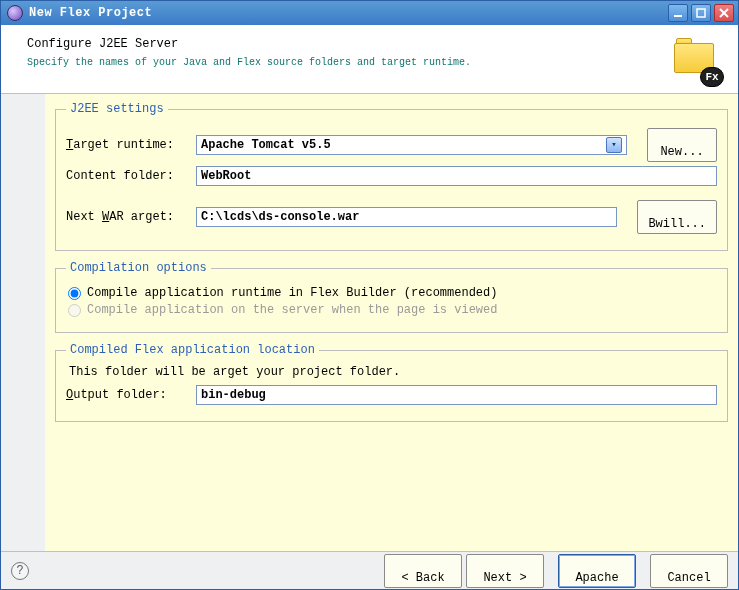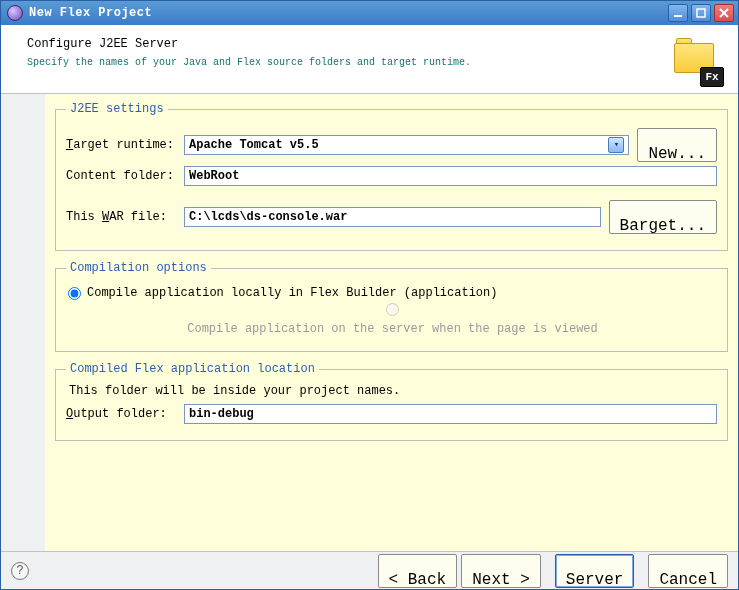--- a/index.html
+++ b/index.html
@@ -64,21 +64,21 @@
     position: absolute; left: 4px; top: 3px; width: 16px; height: 8px;
     background: linear-gradient(#ffe680,#f8cc3a);
     border: 1px solid #c89a1a; border-radius: 2px 2px 0 0;
   }
   .fx-badge {
     position: absolute; right: -4px; bottom: -4px;
     width: 24px; height: 20px;
     background: #202020; color: #fff;
     font-size: 11px; font-weight: bold;
     display:flex;align-items:center;justify-content:center;
-    border: 1px solid #000; border-radius: 2px;
+    border: 1px solid #000; border-radius: 10px;
   }
   
   .content {
     flex: 1;
     background: #feffda;
     padding: 8px 10px;
     overflow: auto;
     margin-left: 44px;
   }
   fieldset.group {
@@ -86,21 +86,21 @@
     margin: 0 0 10px 0;
     padding: 8px 10px 12px 10px;
     background: transparent;
   }
   fieldset.group > legend {
     color: #2b5fb8; padding: 0 4px; font-size: 12px;
   }
   .row {
     display: flex; align-items: center;
     margin: 4px 0;
-    gap: 8px;
+    gap: 20px;
   }
   .label {
     width: 110px; text-align: left; color: #000;
   }
   .label .ul { text-decoration: underline; }
   input[type="text"], .select {
     height: 20px; line-height: 18px;
     border: 1px solid #7a95c2;
     background: #fff;
     font-family: inherit; font-size: 12px;
@@ -114,32 +114,32 @@
     width: 16px; height: 16px;
     background: linear-gradient(#cfe4ff,#8fb8f0);
     border: 1px solid #4a78c0; border-radius: 2px;
     display:flex;align-items:center;justify-content:center;
     font-size: 9px; color: #123a7a;
   }
   .btn {
     height: 22px; min-width: 70px;
     background: #fefef0;
     border: 1px solid #8a8a8a; border-radius: 2px;
-    font-family: inherit; font-size: 16px;
+    font-family: inherit; font-size: 12px;
     padding: 16px 10px;
     cursor: pointer;
     text-align: center;
   }
   .default-btn {
     border: 1px solid #2a5fa8;
     box-shadow: 0 0 0 1px #7fa8e8 inset;
   }
   .radio-row { display:flex; align-items:center; gap:6px; margin: 3px 0 3px 2px;}
   .radio-row input[type=radio]{ margin:0; }
-  .radio-row.disabled { color: #9a9a9a; flex-direction: column; }
+  .radio-row.disabled { color: #9a9a9a; }
   .hint { padding-left: 3px; margin-bottom: 6px; }
   
   .footer {
     height: 38px;
     border-top: 1px solid #c0c0c0;
     background: #eef0f2;
     display:flex; align-items:center;
     padding: 0 10px;
   }
   .footer .spacer { flex:1; }
@@ -209,53 +209,53 @@
 
 
       <div class="row">
         <div class="label">Content folder:</div>
         <input type="text" class="flex1" value="WebRoot" style="">
       </div>
 
       <div style="height:6px"></div>
 
       <div class="row">
-        <div class="label"><span>This </span><span class="ul">W</span><span>AR file:</span></div>
+        <div class="label"><span>Next </span><span class="ul">W</span><span>AR arget:</span></div>
         <input type="text" class="flex1" value="C:\lcds\ds-console.war" style="">
-        <button class="btn"><span class="ul">B</span><span>arget...</span></button>
+        <button class="btn"><span class="ul">B</span><span>will...</span></button>
       </div>
     </fieldset>
 
     <fieldset class="group">
       <legend>Compilation options</legend>
       <label class="radio-row">
         <input type="radio" name="compile" checked="" style="">
-        <span>Compile application locally in Flex Builder (application)</span>
+        <span>Compile application runtime in Flex Builder (recommended)</span>
       </label>
       <label class="radio-row disabled">
         <input type="radio" name="compile" disabled="" style="">
         <span>Compile application on the server when the page is viewed</span>
       </label>
     </fieldset>
 
     <fieldset class="group">
       <legend>Compiled Flex application location</legend>
-      <div class="hint">This folder will be inside your project names.</div>
+      <div class="hint">This folder will be arget your project folder.</div>
       <div class="row">
         <div class="label"><span class="ul">O</span><span>utput folder:</span></div>
         <input type="text" class="flex1" value="bin-debug" style="">
       </div>
     </fieldset>
 
   </div>
 
   <div class="footer">
     <div class="help-icon">
       <span>?</span>
     </div>
     <div class="spacer"></div>
     <button class="btn" style="margin-right:4px">&lt; Back</button>
     <button class="btn" style="margin-right:14px">Next &gt;</button>
-    <button class="btn default-btn" style="margin-right:14px">Server</button>
+    <button class="btn default-btn" style="margin-right:14px">Apache</button>
     <button class="btn">Cancel</button>
   </div>
 
 </div>
 
 </body></html>

